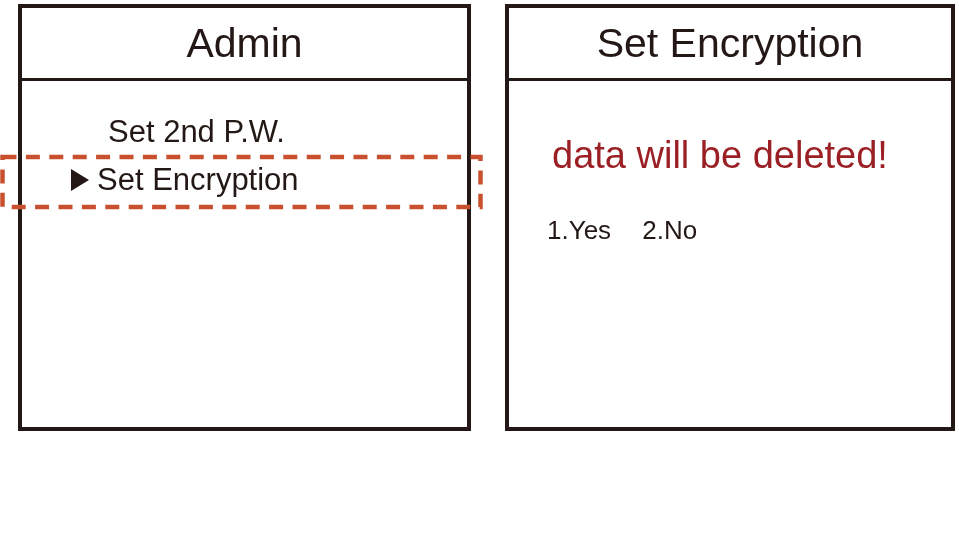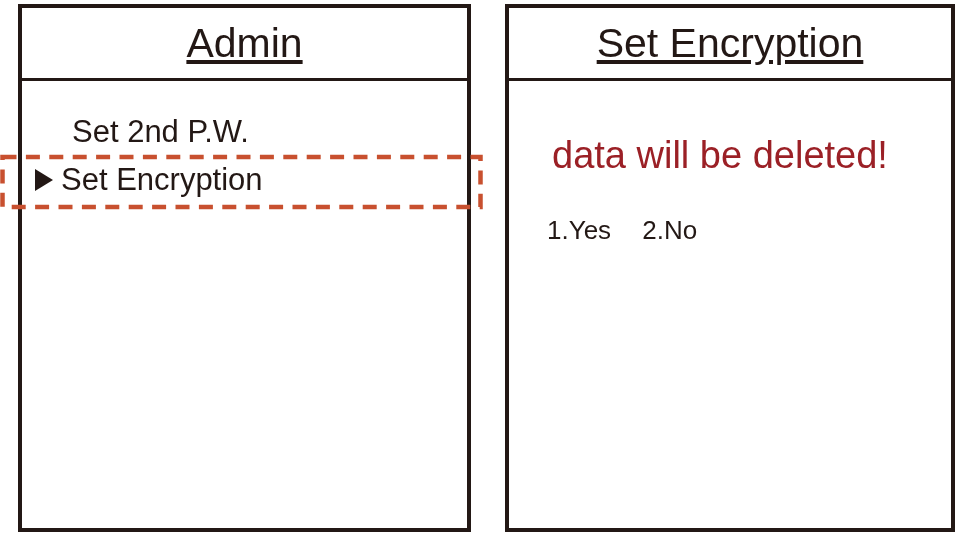--- a/index.html
+++ b/index.html
@@ -17,24 +17,23 @@
     width: 959px;
     height: 558px;
     background: var(--page_bg);
     font-family: "Liberation Sans", sans-serif;
     color: var(--ink);
     overflow: hidden;
   }
   .screen {
     position: absolute;
     top: 4px;
-    height: 528px;
+    height: 427px;
     background: var(--screen_bg);
     border: 4px solid var(--ink);
-    text-decoration: underline;
   }
   .screen.left  { left: 18px;  width: 453px; }
   .screen.right { left: 505px; width: 450px; }
   .screen header {
     height: 73px;
     border-bottom: 3px solid var(--ink);
     display: flex;
     align-items: center;
     justify-content: center;
   }
@@ -43,20 +42,21 @@
     font-weight: normal;
     color: var(--ink);
     white-space: nowrap;
   }
   
   .menu {
     list-style: none;
     position: absolute;
     left: 0; right: 0;
     top: 100px;
+    padding-left: 36px;
   }
   .menu-item {
     position: relative;
     height: 48px;
     display: flex;
     align-items: center;
     padding-left: 50px;
     font-size: 31px;
     color: var(--ink);
     white-space: nowrap;

